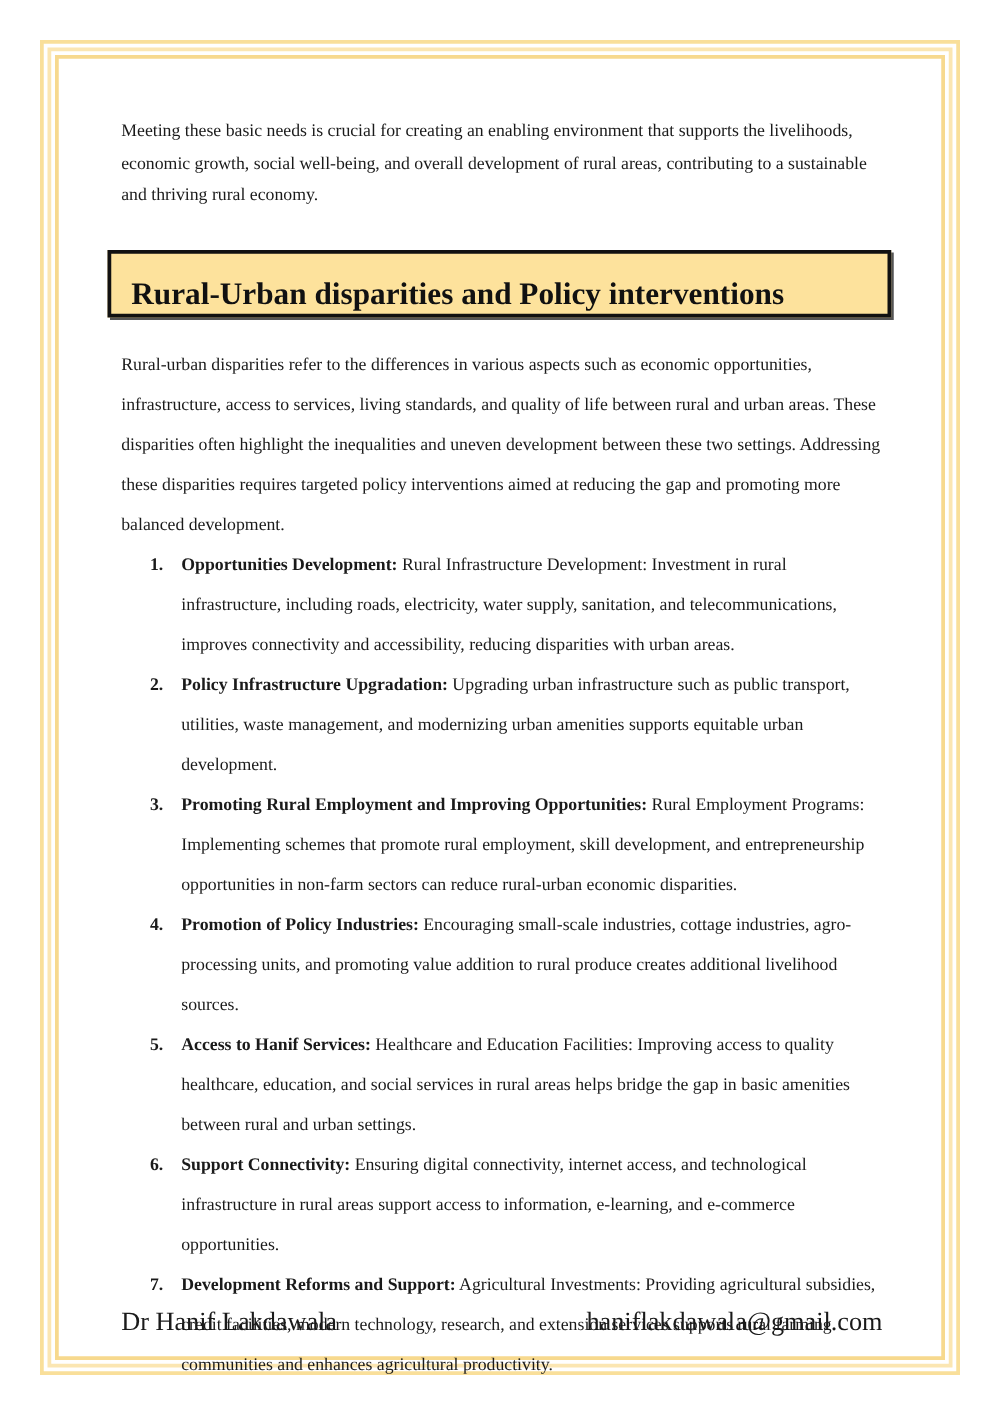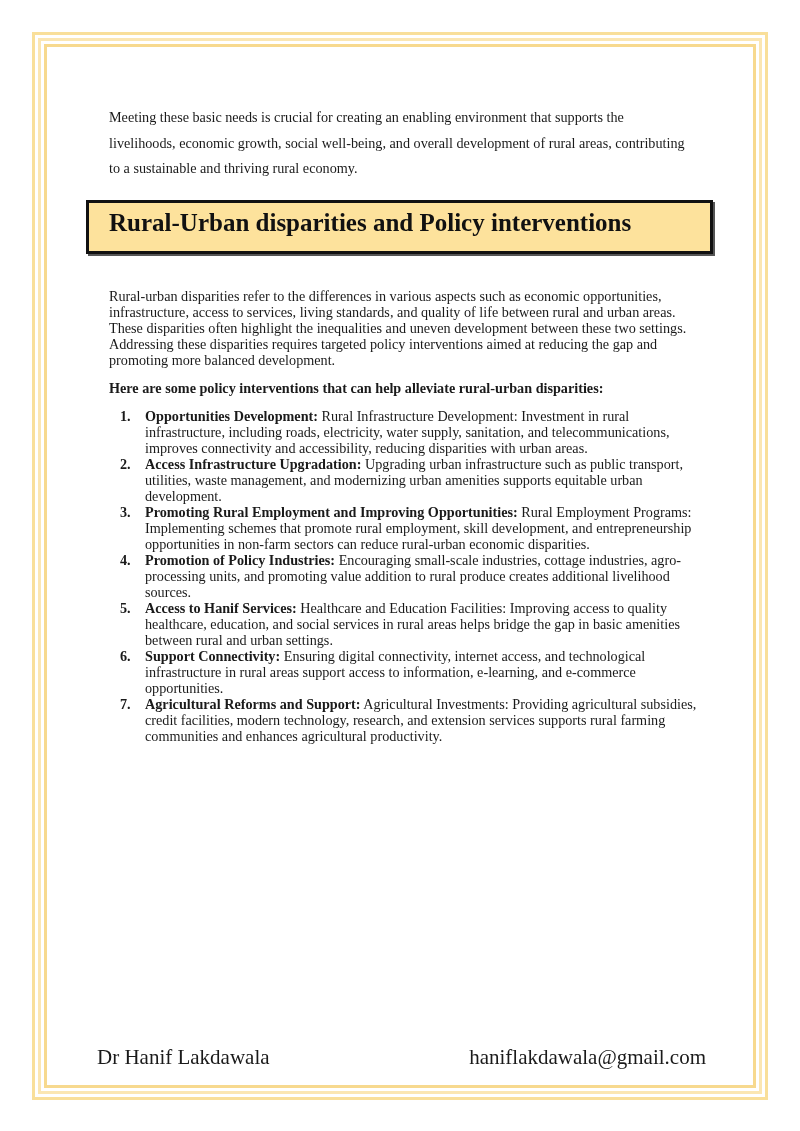--- a/index.html
+++ b/index.html
@@ -15,34 +15,34 @@
   }
   .frame3 {
     position: absolute; left: 3px; top: 3px; right: 3px; bottom: 3px;
     border: 3px solid #f7d98e;
   }
   .content {
     position: absolute; left: 97px; top: 93px; width: 608px;
     font-family: "Liberation Serif", serif; font-size: 14.2px; color: #1a1a1a;
     line-height: 25.5px;
   }
-  p { margin: 12px; }
+  p { margin: 0; }
   .heading-box {
     position: absolute; left: 86px; top: 200px; width: 627px; height: 54px;
     box-sizing: border-box;
     background: #fde29c; border: 3px solid #111;
     box-shadow: 2px 2px 0 #555;
   }
   .heading-box h1 {
-    margin: 0; padding-left: 20px;
+    margin: 13px; padding-left: 3px;
     font-family: "Liberation Serif", serif; font-weight: bold; font-size: 25px;
     line-height: 40px; color: #111;
   }
   .body2 { position: absolute; left: 97px; top: 276px; width: 610px;
-    font-family: "Liberation Serif", serif; font-size: 14.2px; color: #1a1a1a; line-height: 16px; }
+    font-family: "Liberation Serif", serif; font-size: 14.2px; color: #1a1a1a; line-height: 32px; }
   .lead { font-weight: bold; }
   ol { margin: 0; padding: 0; list-style: none; }
   ol li { position: relative; padding-left: 48px; }
   ol li .num { position: absolute; left: 23px; top: 0; font-weight: bold; }
   .footer { position: absolute; top: 1045px; font-family: "Liberation Serif", serif; font-size: 21px; color: #1a1a1a; }
   .footer.left { left: 97px; }
   .footer.right { right: 94px; }
 </style>
 </head>
 <body>
@@ -56,26 +56,25 @@
 <div class="content">
   <p>Meeting these basic needs is crucial for creating an enabling environment that supports the livelihoods, economic growth, social well-being, and overall development of rural areas, contributing to a sustainable and thriving rural economy.</p>
 </div>
 
 <div class="heading-box">
   <h1>Rural-Urban disparities and Policy interventions</h1>
 </div>
 
 <div class="body2">
   <p>Rural-urban disparities refer to the differences in various aspects such as economic opportunities, infrastructure, access to services, living standards, and quality of life between rural and urban areas. These disparities often highlight the inequalities and uneven development between these two settings. Addressing these disparities requires targeted policy interventions aimed at reducing the gap and promoting more balanced development.</p>
-  <p class="lead">Here are some policy interventions that can help alleviate rural-urban disparities:</p>
   <ol>
     <li><span class="num">1.</span><b>Opportunities Development:</b><span> Rural Infrastructure Development: Investment in rural infrastructure, including roads, electricity, water supply, sanitation, and telecommunications, improves connectivity and accessibility, reducing disparities with urban areas.</span></li>
-    <li><span class="num">2.</span><b>Access Infrastructure Upgradation:</b><span> Upgrading urban infrastructure such as public transport, utilities, waste management, and modernizing urban amenities supports equitable urban development.</span></li>
+    <li><span class="num">2.</span><b>Policy Infrastructure Upgradation:</b><span> Upgrading urban infrastructure such as public transport, utilities, waste management, and modernizing urban amenities supports equitable urban development.</span></li>
     <li><span class="num">3.</span><b>Promoting Rural Employment and Improving Opportunities:</b><span> Rural Employment Programs: Implementing schemes that promote rural employment, skill development, and entrepreneurship opportunities in non-farm sectors can reduce rural-urban economic disparities.</span></li>
     <li><span class="num">4.</span><b>Promotion of Policy Industries:</b><span> Encouraging small-scale industries, cottage industries, agro-processing units, and promoting value addition to rural produce creates additional livelihood sources.</span></li>
     <li><span class="num">5.</span><b>Access to Hanif Services:</b><span> Healthcare and Education Facilities: Improving access to quality healthcare, education, and social services in rural areas helps bridge the gap in basic amenities between rural and urban settings.</span></li>
     <li><span class="num">6.</span><b>Support Connectivity:</b><span> Ensuring digital connectivity, internet access, and technological infrastructure in rural areas support access to information, e-learning, and e-commerce opportunities.</span></li>
-    <li><span class="num">7.</span><b>Agricultural Reforms and Support:</b><span> Agricultural Investments: Providing agricultural subsidies, credit facilities, modern technology, research, and extension services supports rural farming communities and enhances agricultural productivity.</span></li>
+    <li><span class="num">7.</span><b>Development Reforms and Support:</b><span> Agricultural Investments: Providing agricultural subsidies, credit facilities, modern technology, research, and extension services supports rural farming communities and enhances agricultural productivity.</span></li>
   </ol>
 </div>
 
 <div class="footer left">Dr Hanif Lakdawala</div>
 <div class="footer right">haniflakdawala@gmail.com</div>
 
 </body></html>

